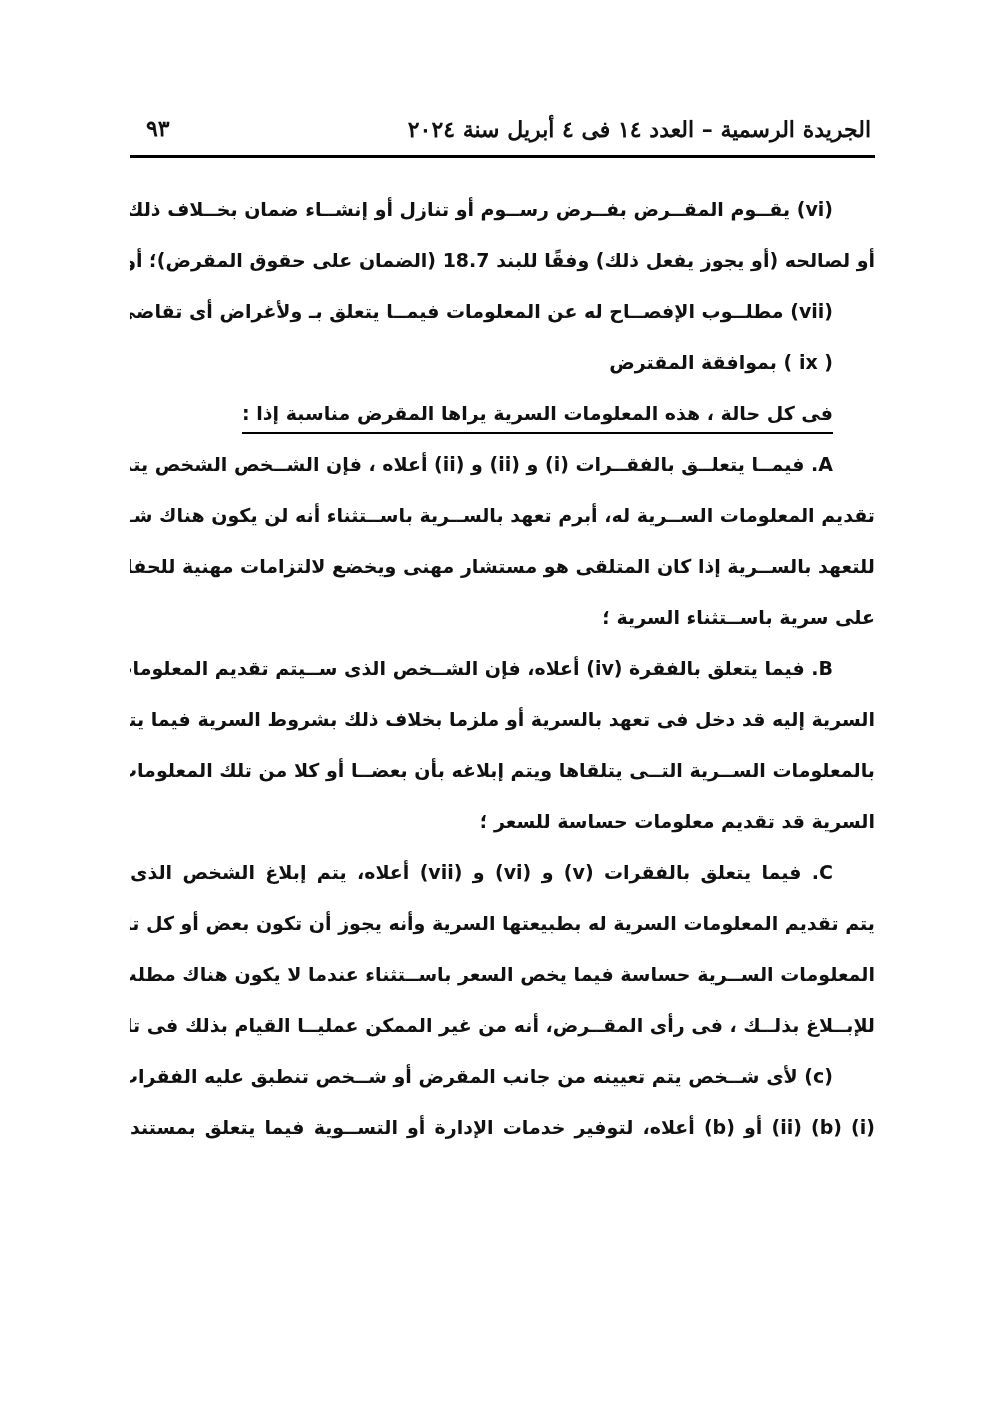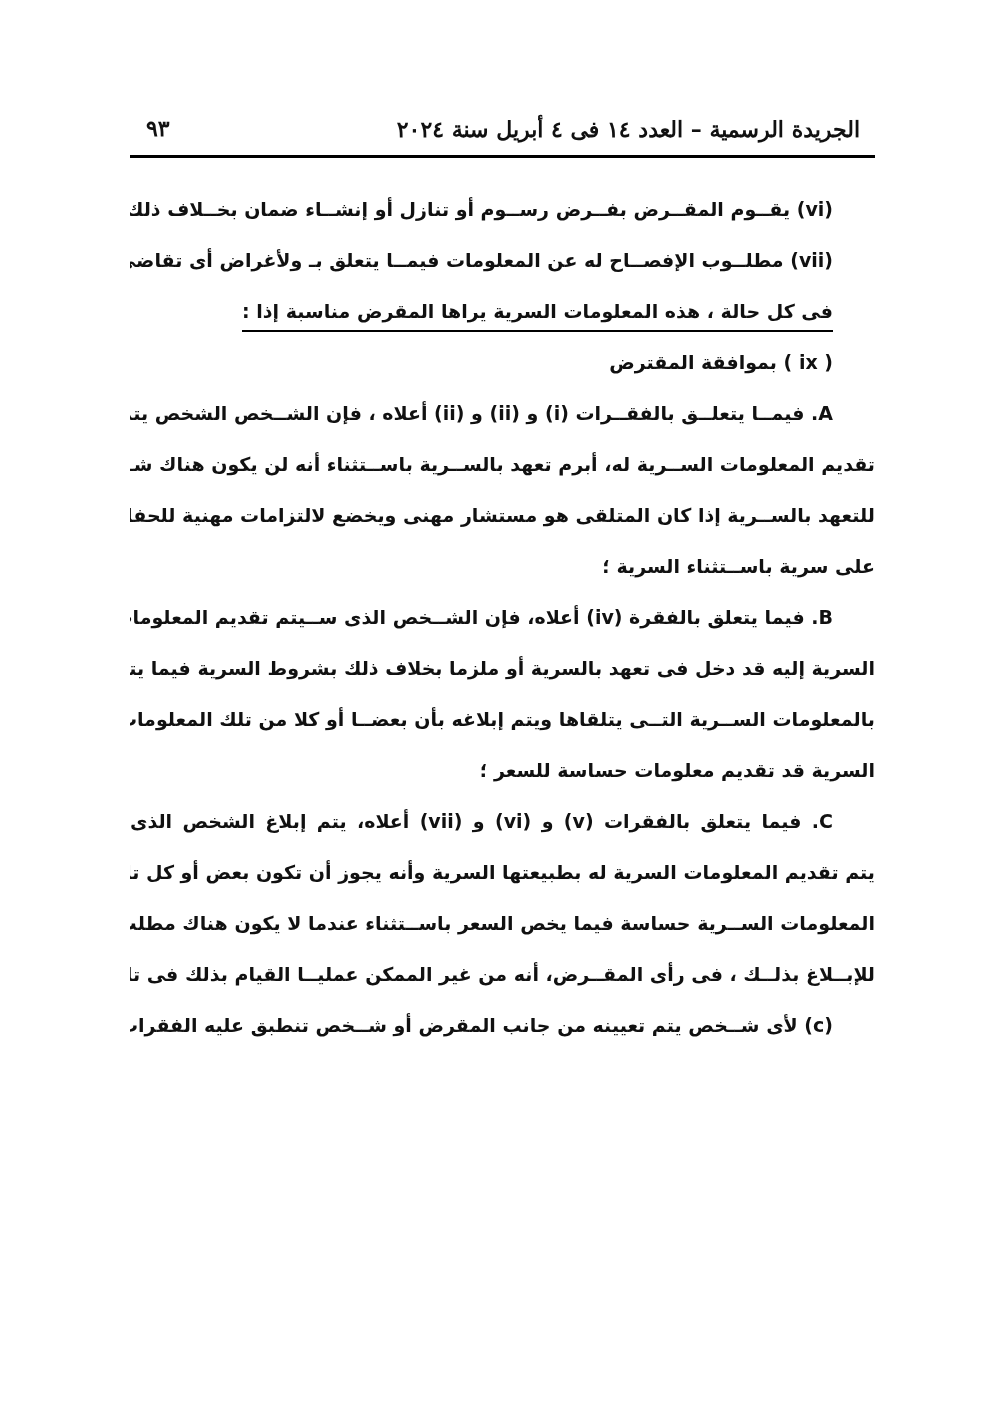--- a/index.html
+++ b/index.html
@@ -18,21 +18,21 @@
     .page-header {
       position: absolute;
       left: 130px;
       width: 745px;
       top: 112px;
       height: 40px;
       direction: rtl;
     }
     .header-title {
       position: absolute;
-      right: 15px;
+      right: 4px;
       top: 4px;
       font-family: "DejaVu Serif", serif;
       font-weight: bold;
       font-size: 22px;
       white-space: nowrap;
     }
     .page-number {
       position: absolute;
       left: 16px;
       top: 4px;
@@ -89,29 +89,31 @@
 <body>
 
 <div class="page-header">
   <span class="header-title">الجريدة الرسمية – العدد ١٤ فى ٤ أبريل سنة ٢٠٢٤</span>
   <span class="page-number">٩٣</span>
 </div>
 <div class="header-rule"></div>
 
 <div class="body-text">
   <span class="line indent">(vi) يقــوم المقــرض بفــرض رســوم أو تنازل أو إنشــاء ضمان بخــلاف ذلك له</span>
+  <span class="line">أو لصالحه (أو يجوز يفعل ذلك) وفقًا للبند 18.7 (الضمان على حقوق المقرض)؛ أو</span>
   <span class="line indent">(vii) مطلــوب الإفصــاح له عن المعلومات فيمــا يتعلق بـ ولأغراض أى تقاضى</span>
+  <span class="line item-line">( ix ) بموافقة المقترض</span>
   <span class="line item-line"><span class="underlined">فى كل حالة ، هذه المعلومات السرية يراها المقرض مناسبة إذا :</span></span>
-  <span class="line item-line">( ix ) بموافقة المقترض</span>
   <span class="line indent">A. فيمــا يتعلــق بالفقــرات (i) و (ii) و (ii) أعلاه ، فإن الشــخص الشخص يتم</span>
   <span class="line">تقديم المعلومات الســرية له، أبرم تعهد بالســرية باســتثناء أنه لن يكون هناك شــرط</span>
   <span class="line">للتعهد بالســرية إذا كان المتلقى هو مستشار مهنى ويخضع لالتزامات مهنية للحفاظ</span>
   <span class="line last">على سرية باســتثناء السرية ؛</span>
   <span class="line indent">B. فيما يتعلق بالفقرة (iv) أعلاه، فإن الشــخص الذى ســيتم تقديم المعلومات</span>
   <span class="line">السرية إليه قد دخل فى تعهد بالسرية أو ملزما بخلاف ذلك بشروط السرية فيما يتعلق</span>
   <span class="line">بالمعلومات الســرية التــى يتلقاها ويتم إبلاغه بأن بعضــا أو كلا من تلك المعلومات</span>
   <span class="line last">السرية قد تقديم معلومات حساسة للسعر ؛</span>
   <span class="line indent">C. فيما يتعلق بالفقرات (v) و (vi) و (vii) أعلاه، يتم إبلاغ الشخص الذى</span>
   <span class="line">يتم تقديم المعلومات السرية له بطبيعتها السرية وأنه يجوز أن تكون بعض أو كل تلك</span>
   <span class="line">المعلومات الســرية حساسة فيما يخص السعر باســتثناء عندما لا يكون هناك مطلب</span>
   <span class="line">للإبــلاغ بذلــك ، فى رأى المقــرض، أنه من غير الممكن عمليــا القيام بذلك فى تلك</span>
   <span class="line indent">(c) لأى شــخص يتم تعيينه من جانب المقرض أو شــخص تنطبق عليه الفقرات</span>
+  <span class="line">(i) (b) (ii) أو (b) أعلاه، لتوفير خدمات الإدارة أو التســوية فيما يتعلق بمستند</span>
 </div>
 
 </body></html>

